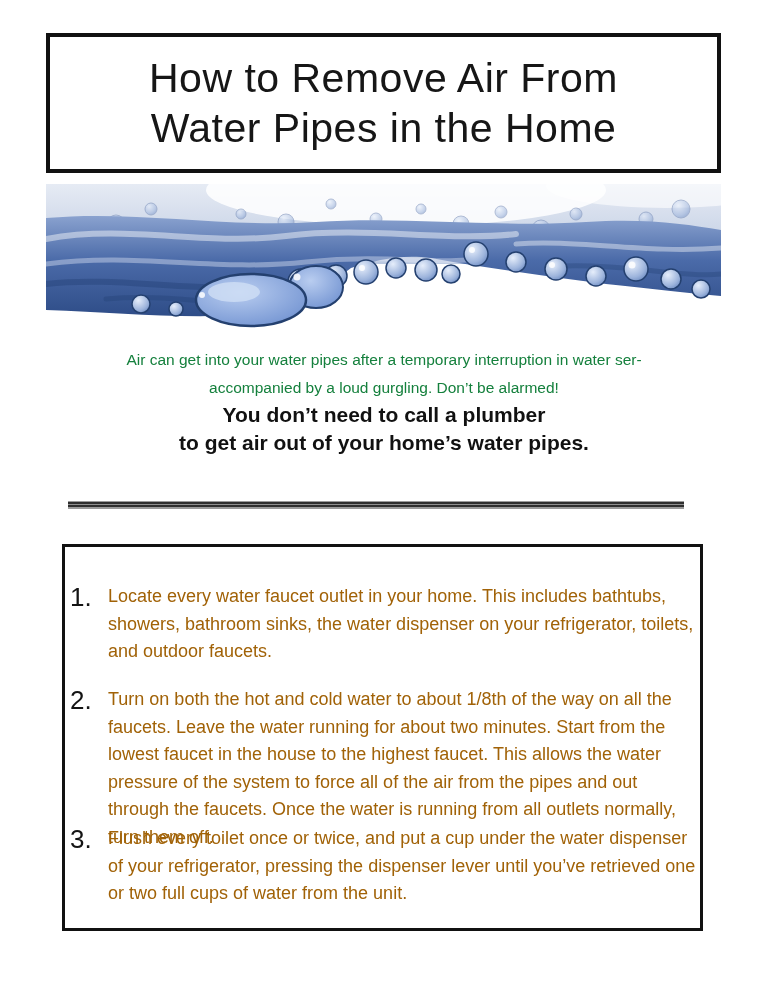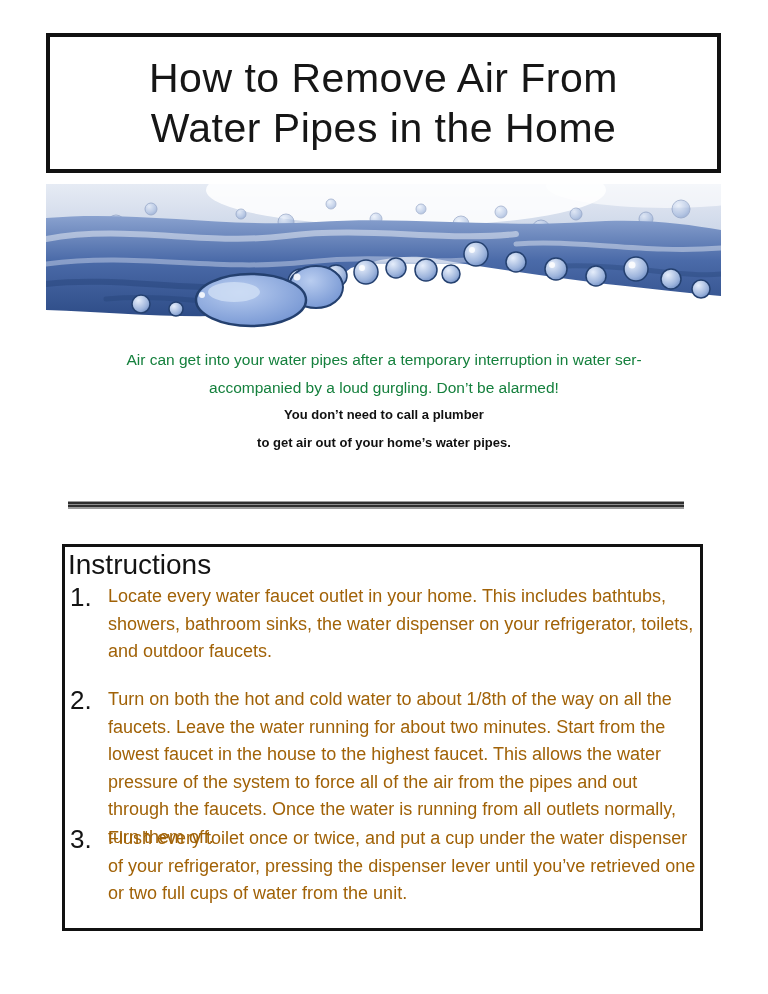--- a/index.html
+++ b/index.html
@@ -52,21 +52,21 @@
     left: 68px; top: 346px;
     width: 632px;
     text-align: center;
   }
   .intro-line {
     font-size: 15.5px;
     line-height: 27.5px;
     color: #15803d;
   }
   .intro-bold {
-    font-size: 13px;
+    font-size: 21px;
     line-height: 27.5px;
     font-weight: 700;
     color: #111111;
   }
 
   
   .divider {
     position: absolute;
     left: 68px; top: 501px;
     width: 616px; height: 8px;
@@ -232,21 +232,20 @@
   <div class="intro">
     <div class="intro-line">Air can get into your water pipes after a temporary interruption in water ser-</div>
     <div class="intro-line">accompanied by a loud gurgling.  Don’t be alarmed!</div>
     <div class="intro-bold">You don’t need to call a plumber</div>
     <div class="intro-bold">to get air out of your home’s water pipes.</div>
   </div>
 
   <div class="divider"></div>
 
   <div class="instructions-box">
-    <div class="instructions-heading">Instructions</div>
 
     <div class="step step-1">
       <div class="step-number">1.</div>
       <div class="step-text">Locate every water faucet outlet in your home.  This includes bathtubs, showers, bathroom sinks, the water dispenser on your refrigerator, toilets, and outdoor faucets.</div>
     </div>
 
     <div class="step step-2">
       <div class="step-number">2.</div>
       <div class="step-text">Turn on both the hot and cold water to about 1/8th of the way on all the faucets.  Leave the water running for about two minutes.  Start from the lowest faucet in the house to the highest faucet.  This allows the water pressure of the system to force all of the air from the pipes and out through the faucets.  Once the water is running from all outlets normally, turn them off.</div>
     </div>

